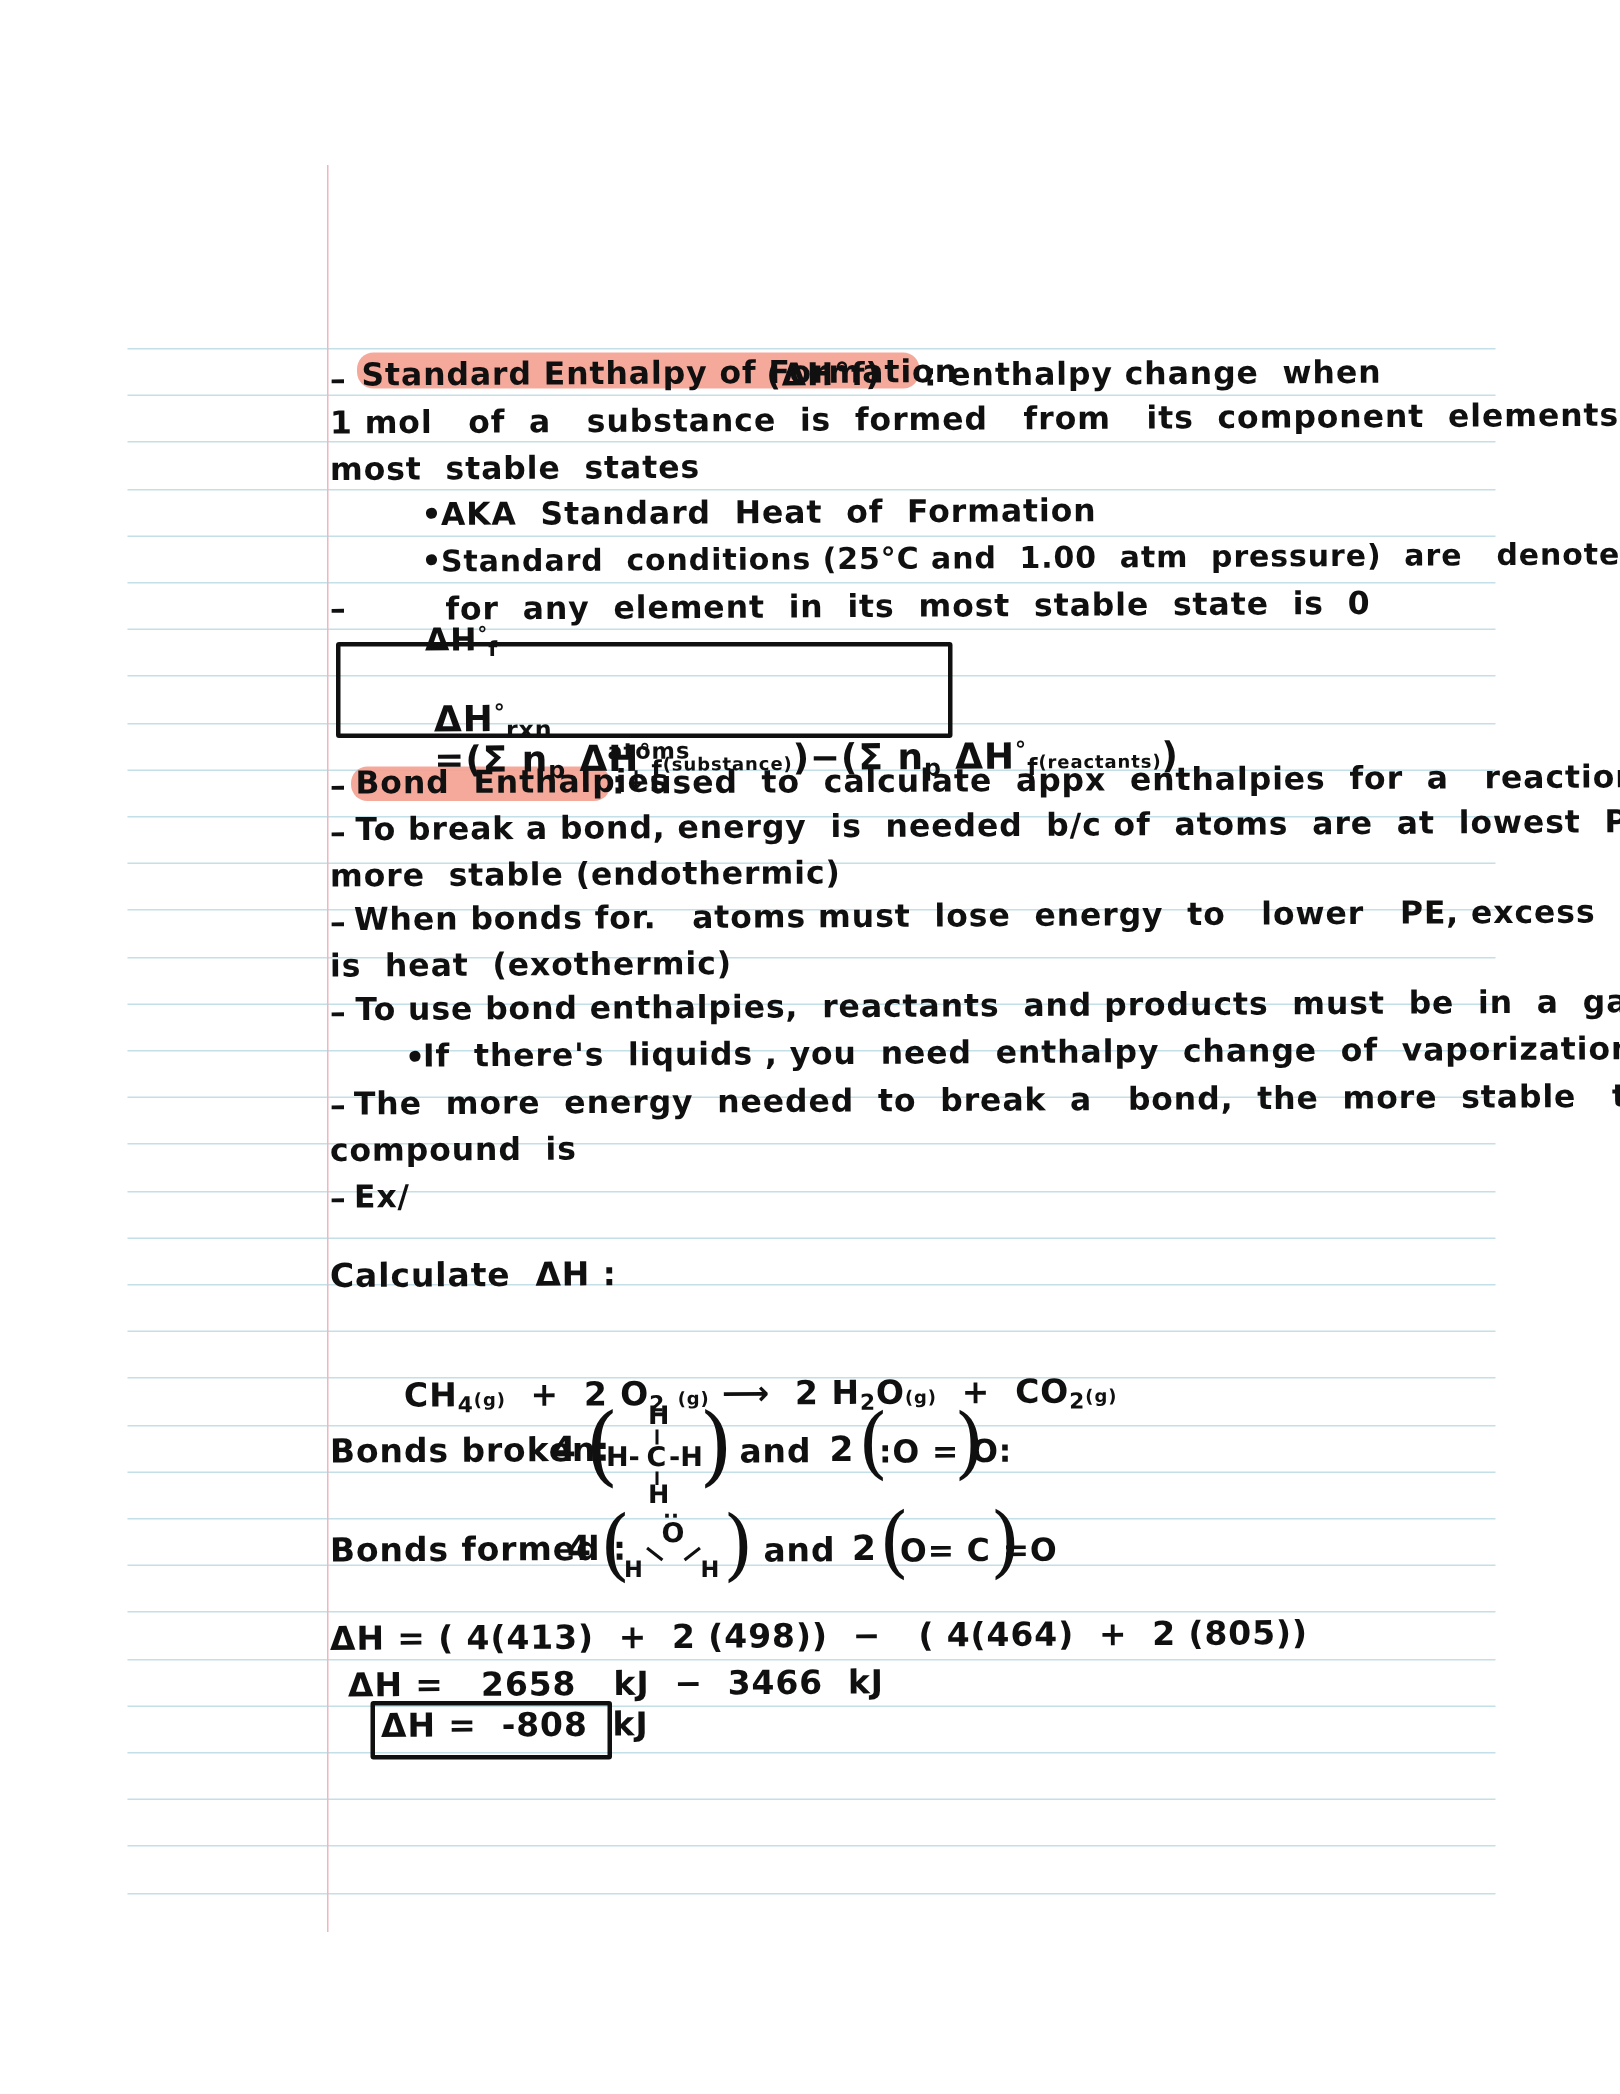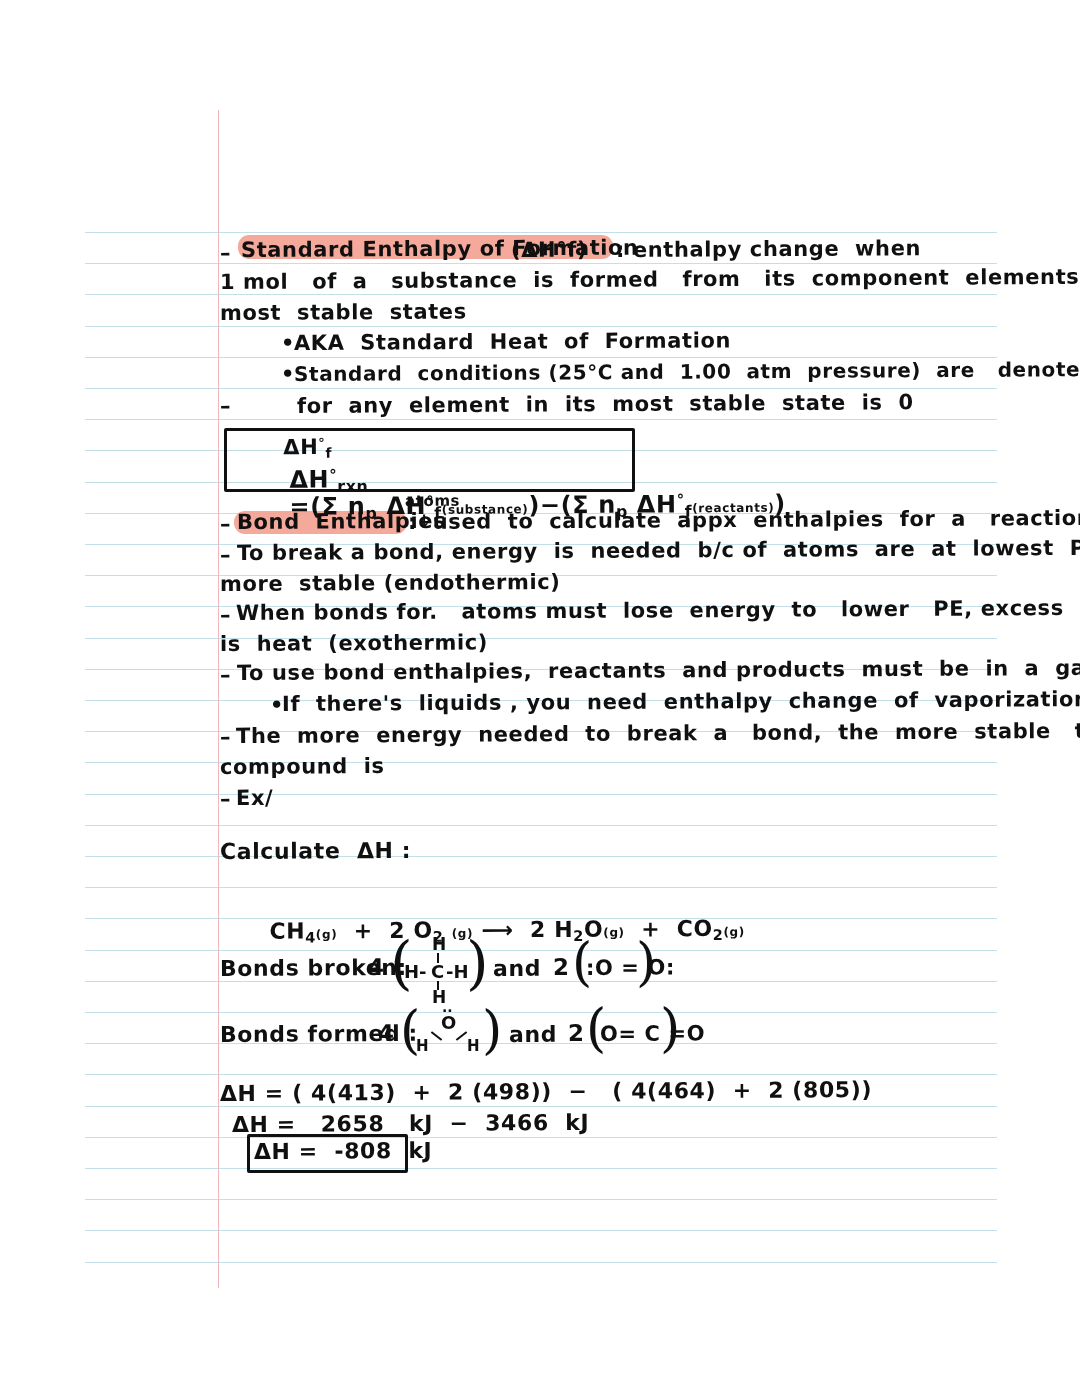--- a/index.html
+++ b/index.html
@@ -158,21 +158,21 @@
     <div class="hw" style="left:220px; top:272px;">1 mol   of  a   substance  is  formed   from   its  component  elements   in   their</div>
     <div class="hw" style="left:220px; top:303px;">most  stable  states</div>
 
     <div class="hw" style="left:281px; top:333px;">•</div>
     <div class="hw" style="left:294px; top:333px;">AKA  Standard  Heat  of  Formation</div>
 
     <div class="hw" style="left:281px; top:364px;">•</div>
     <div class="hw" style="left:294px; top:364px; font-size:20px;">Standard  conditions (25°C and  1.00  atm  pressure)  are   denoted  by   ° Sign</div>
 
     <div class="hw" style="left:220px; top:396px;">–</div>
-    <div class="hw" style="left:236px; top:416px;">
+    <div class="hw" style="left:236px; top:396px;">
       <span>ΔH</span><sup>°</sup><sub>f</sub>
     </div>
     <div class="hw" style="left:297px; top:396px;">for  any  element  in  its  most  stable  state  is  0</div>
 
     <div class="ink-box" style="left:224px; top:428px; width:405px; height:58px;"></div>
     <div class="hw big" style="left:236px; top:444px;">
       <span>ΔH</span><sup>°</sup><sub>rxn</sub>
       <span>=</span><span>(</span><span>Σ n</span><sub>p</sub> <span>ΔH</span><sup>°</sup><sub>f</sub><span class="hw tiny" style="position:static; transform:none;">(substance)</span><span>)</span><span>−</span><span>(</span><span>Σ n</span><sub>p</sub> <span>ΔH</span><sup>°</sup><sub>f</sub><span class="hw tiny" style="position:static; transform:none;">(reactants)</span><span>)</span>
     </div>
 

